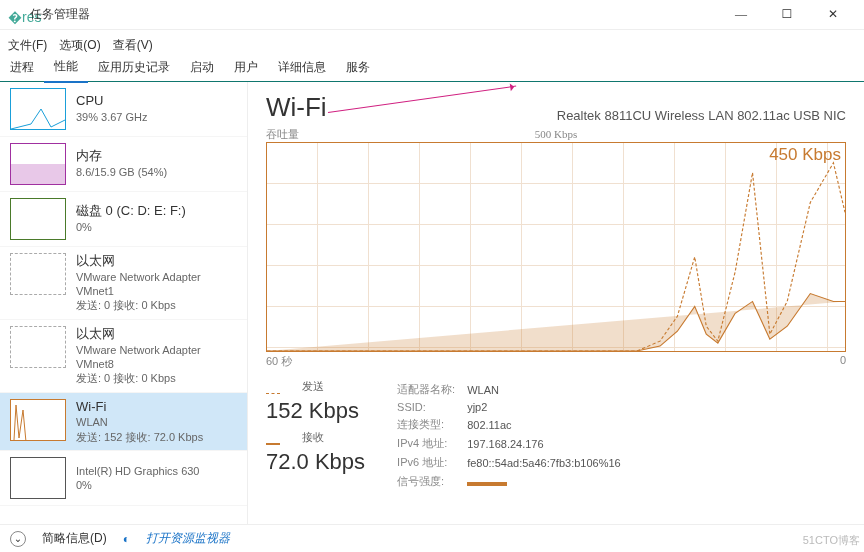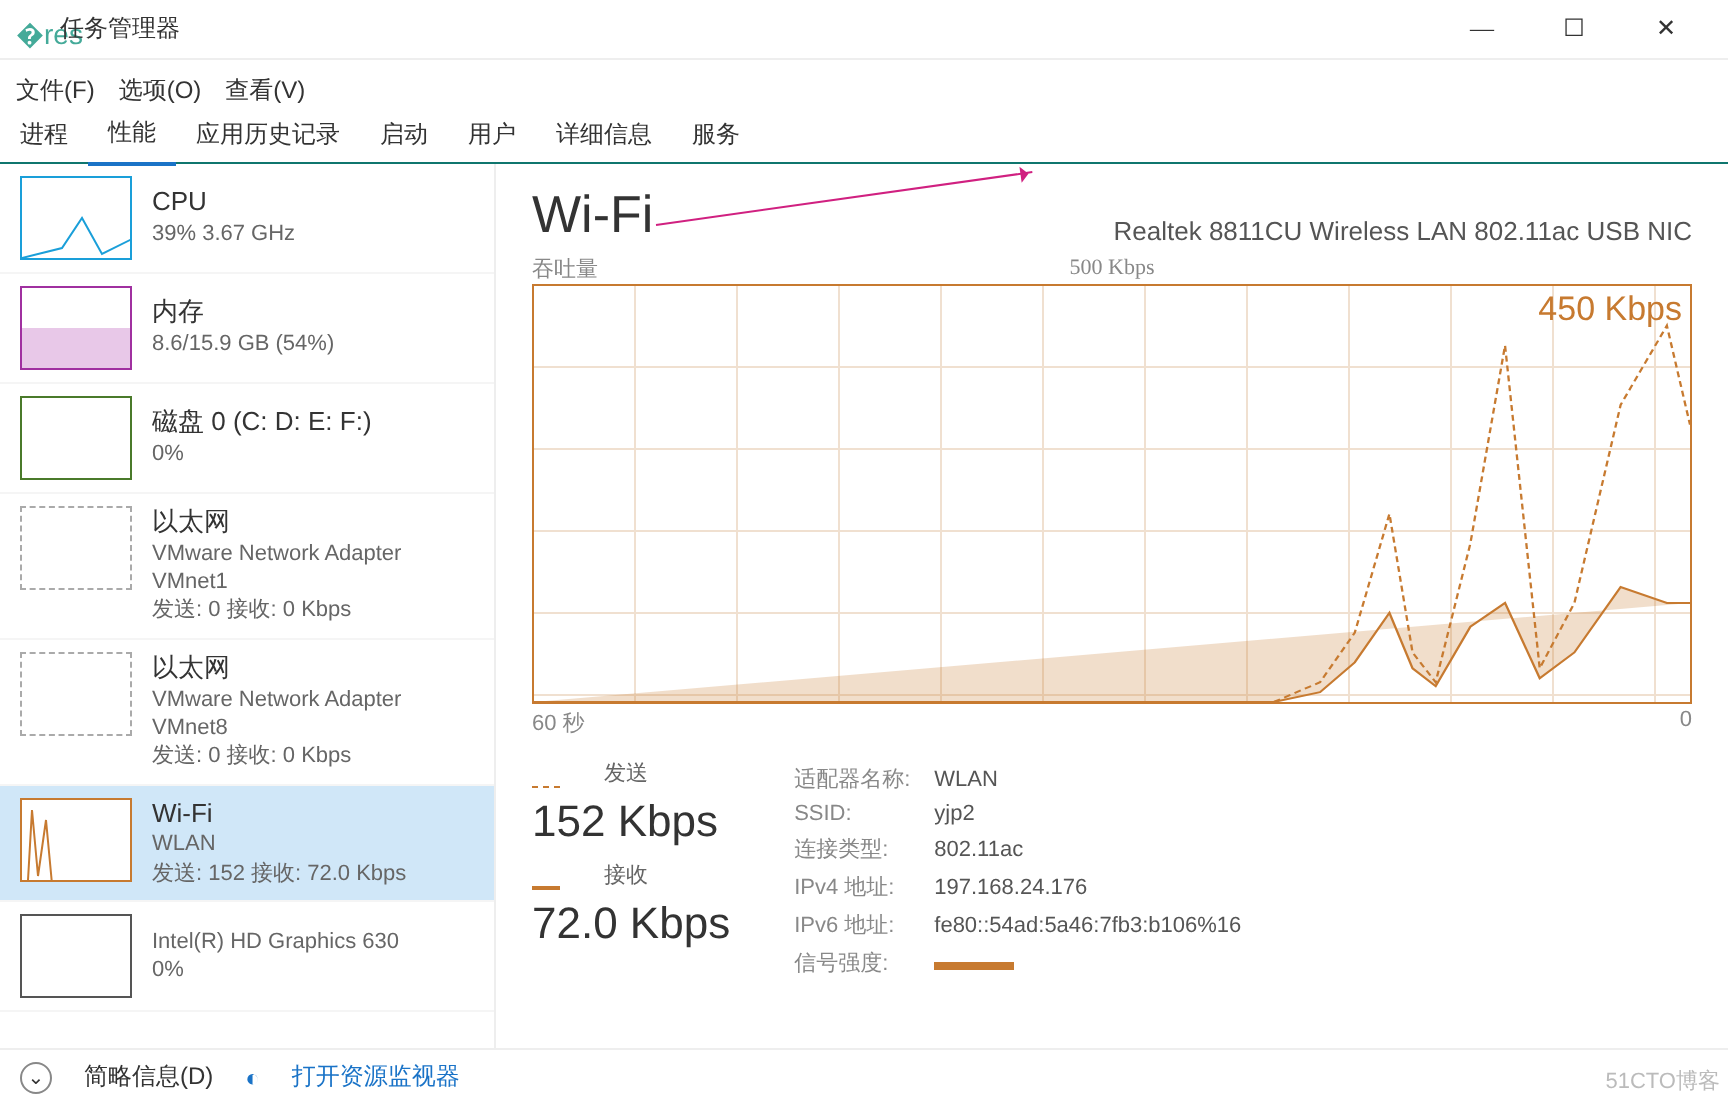--- a/index.html
+++ b/index.html
@@ -43,21 +43,21 @@
   .bignums .val { font-size: 22px; font-weight: 400; }
   .bignums .lbl { font-size: 11px; color: #666; }
   .dash { width: 14px; border-top: 1px dashed #c77a30; display: inline-block; }
   .solid { width: 14px; border-top: 2px solid #c77a30; display: inline-block; }
   .props { font-size: 11px; color: #555; }
   .props td { padding: 1px 10px 1px 0; }
   .props td:first-child { color: #888; }
   .bar { width: 40px; height: 4px; background: #c77a30; display: inline-block; }
   .footer { height: 28px; border-top: 1px solid #eee; display: flex; align-items: center; padding: 0 10px; gap: 16px; font-size: 12px; }
   .footer .chev { width: 16px; height: 16px; border: 1px solid #888; border-radius: 50%; display: flex; align-items: center; justify-content: center; font-size: 10px; }
-  .footer .link { color: #1a73c7; }
+  .footer .link { color: #1a73c7; font-style: italic; }
   .arrow { position: absolute; top: 30px; left: 80px; width: 190px; height: 1px; background: #d02080; transform: rotate(-8deg); transform-origin: left; }
   .arrow::after { content: ""; position: absolute; right: -2px; top: -3px; border: 4px solid transparent; border-left-color: #d02080; }
   .watermark { position: absolute; right: 4px; bottom: 4px; color: #bbb; font-size: 11px; }
   svg.spark { position: absolute; inset: 0; width: 100%; height: 100%; }
 </style>
 </head>
 <body>
 
 <div class="titlebar">
   <span class="icon">�res</span>

